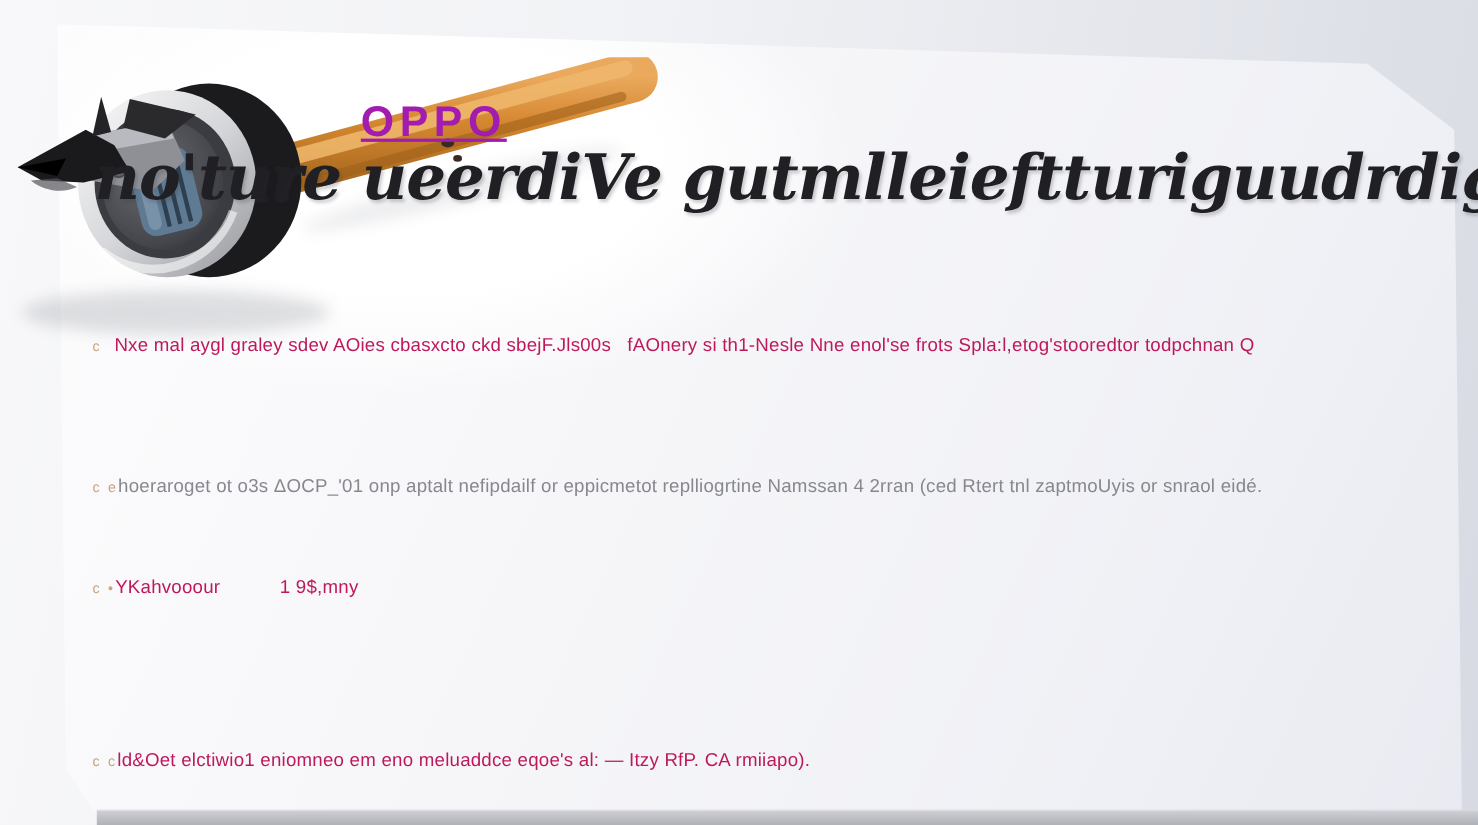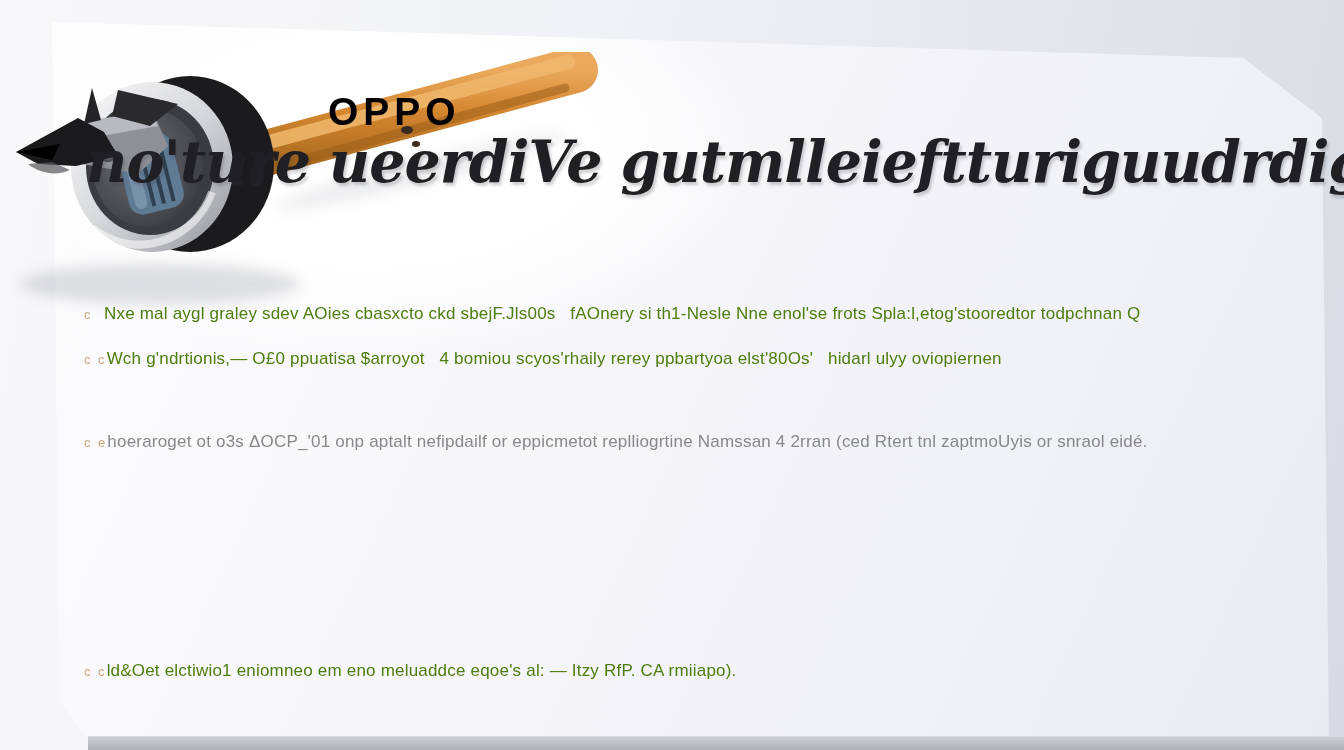--- a/index.html
+++ b/index.html
@@ -22,38 +22,39 @@
   .card-edge{
     position:absolute;left:88px;right:0;bottom:0;height:13px;
     background:linear-gradient(180deg,#cfd0d5 0%,#bcbec4 55%,#b0b2b9 100%);
     border-top:1px solid #d9dadf;
   }
   
   .photo{position:absolute;left:0;top:52px;width:600px;height:268px;}
   
   .brand{
     position:absolute;left:328px;top:90px;
-    font-size:39px;font-weight:800;letter-spacing:5px;color:#000000;
+    font-size:39px;font-weight:800;letter-spacing:5px;color:#a21caf;
     font-family:"Liberation Sans",sans-serif;
+    text-decoration:underline;
   }
   
   .headline{
     position:absolute;left:86px;top:126px;width:1235px;
     font-family:"DejaVu Serif","Liberation Serif",serif;
     font-style:italic;font-weight:700;font-size:57px;line-height:1.25;
     color:#202024;white-space:nowrap;letter-spacing:-1px;
     text-shadow:2px 3px 3px rgba(60,60,70,.25);
   }
   
   .bullet-row{position:absolute;left:84px;white-space:pre;font-size:17px;line-height:22px;}
   .bullet-mark{
     display:inline-block;min-width:20px;color:#c9a57d;font-size:13px;
     letter-spacing:2px;vertical-align:baseline;
   }
-  .bullet-text{color:#4d7c0f;letter-spacing:.2px;}
+  .bullet-text{color:#be185d;letter-spacing:.2px;}
   .b3 .bullet-text,.b6 .bullet-text{color:#87878f;text-align:center;}
 </style>
 </head>
 <body>
 
 <div class="stage">
 
   <div class="card">
     <div class="photo-glow"></div>
   </div>
@@ -121,18 +122,18 @@
 
       <path d="M92,176 A78 82 0 0 0 212,140" fill="none" stroke="#ffffff" stroke-width="8" opacity="0.55"></path>
     </svg>
   </div>
 
   <div class="brand">OPPO</div>
 
   <div class="headline">no'ture ueerdiVe gutmlleieftturiguudrdig</div>
 
   <div class="bullet-row b1" style="top:303px"><span class="bullet-mark">c</span><span class="bullet-text">Nxe mal aygl graley sdev AOies cbasxcto ckd sbejF.Jls00s   fAOnery si th1-Nesle Nne enol'se frots Spla:l,etog'stooredtor todpchnan Q</span></div>
-  <div class="bullet-row b2" style="top:348px"><span class="bullet-mark">c c</span><span class="bullet-text">Wch g'ndrtionis,— O£0 ppuatisa $arroyot   4 bomiou scyos'rhaily rerey ppbartyoa elst'80Os'   hidarl ulyy oviopiernen</span></div>
   <div class="bullet-row b3" style="top:431px"><span class="bullet-mark">c e</span><span class="bullet-text">hoeraroget ot o3s ΔOCP_'01 onp aptalt nefipdailf or eppicmetot replliogrtine Namssan 4 2rran (ced Rtert tnl zaptmoUyis or snraol eidé.</span></div>
-  <div class="bullet-row b8" style="top:660px"><span class="bullet-mark">c c</span><span class="bullet-text">ld&amp;Oet elctiwio1 eniomneo em eno meluaddce eqoe's al: — Itzy RfP. CA rmiiapo).</span></div>
+  <div class="bullet-row b5" style="top:523px"><span class="bullet-mark">c •</span><span class="bullet-text">YKahvooour           1 9$,mny</span></div>
+  <div class="bullet-row b8" style="top:680px"><span class="bullet-mark">c c</span><span class="bullet-text">ld&amp;Oet elctiwio1 eniomneo em eno meluaddce eqoe's al: — Itzy RfP. CA rmiiapo).</span></div>
 
   <div class="card-edge"></div>
 </div>
 
 </body></html>

